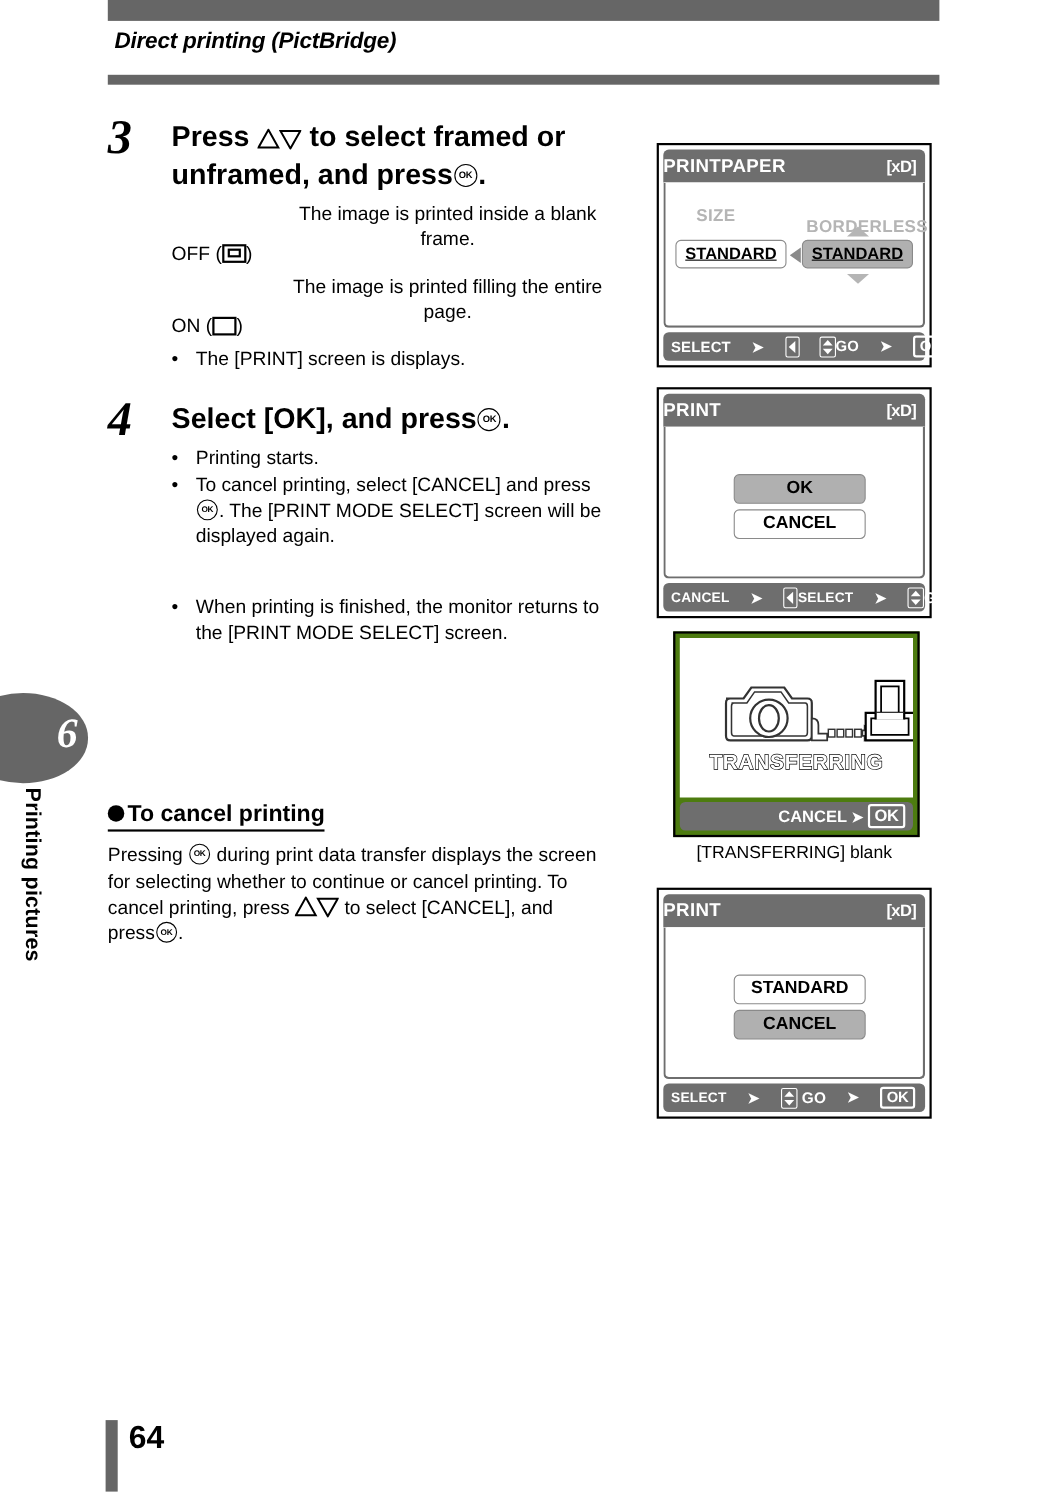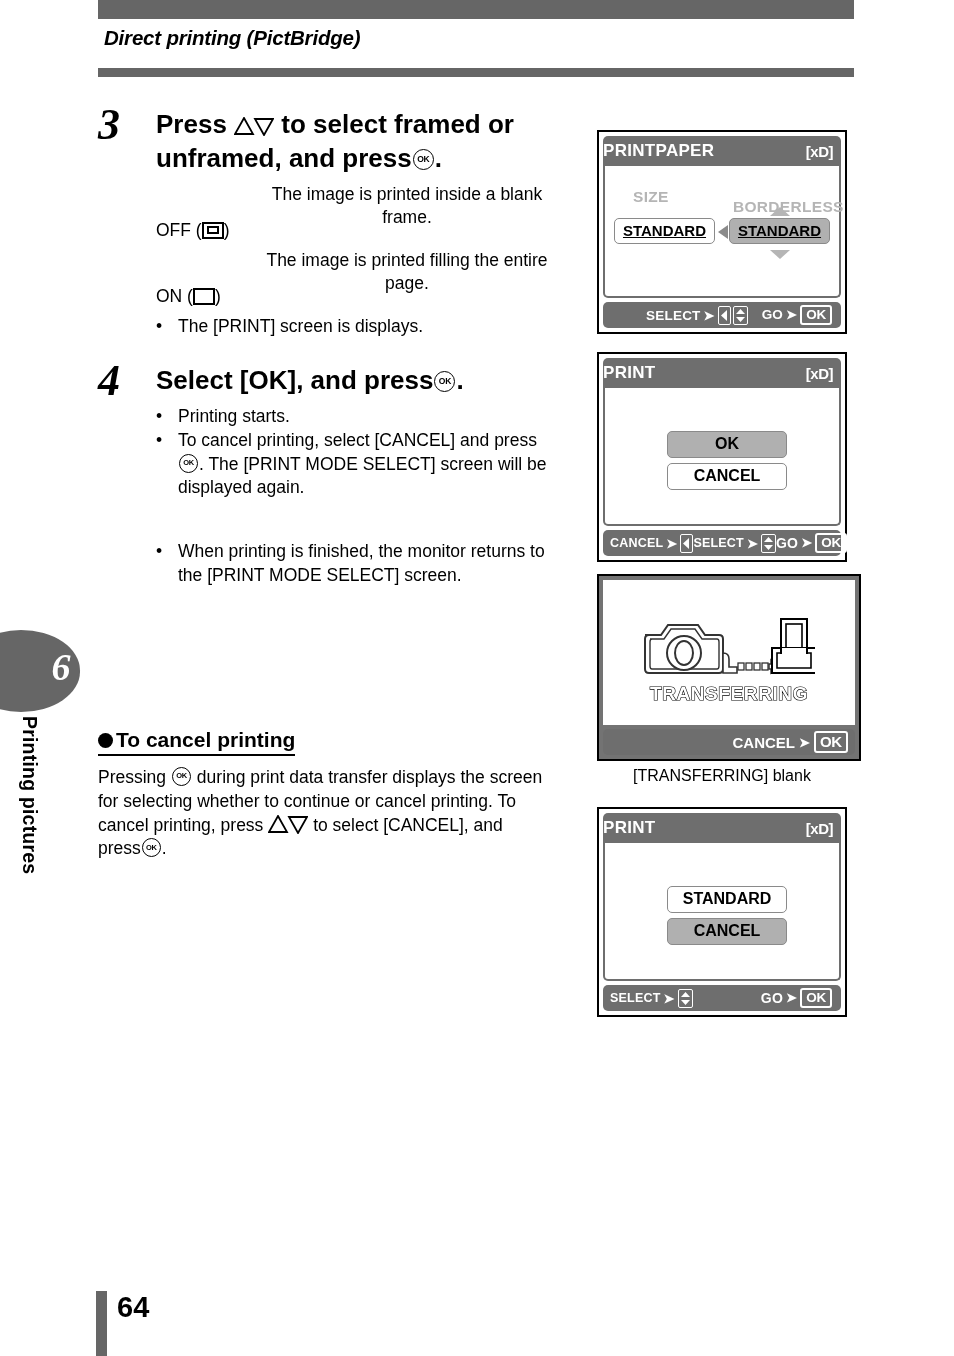--- a/index.html
+++ b/index.html
@@ -257,21 +257,21 @@
     color: #ffffff;
     display: flex;
     align-items: center;
     font-size: 13.5px;
     font-weight: bold;
     padding: 0 7px;
     box-sizing: border-box;
     letter-spacing: 0.2px;
   }
   .scr-foot .spacer { flex: 1; }
-  .scr-foot .grp { display: flex; align-items: center; gap: 2px; justify-content: space-between; }
+  .scr-foot .grp { display: flex; align-items: center; gap: 18px; justify-content: space-between; }
   .arrw { font-size: 13px; margin: 0 1px; }
 
   .key-ok {
     display: inline-block;
     border: 2px solid #ffffff;
     border-radius: 3px;
     padding: 0px 4px 1px 4px;
     font-size: 13.5px;
     font-weight: bold;
     line-height: 1.15;
@@ -336,25 +336,26 @@
     box-sizing: border-box;
   }
   .pr-btn.sel { background: #b0b0b0; }
   .pr-btn.unsel { background: #ffffff; }
   .pr-btn.r1 { top: 43px; }
   .pr-btn.r2 { top: 75px; }
 
   
   .tr-screen {
     position: relative;
-    width: 264px;
+    width: 224px;
     border: 2.2px solid #000;
     box-sizing: border-box;
-    background: #737373;
+    background: #4d7c0f;
     padding: 4px;
+    margin-left: 15px;
   }
   .tr-body {
     height: 145px;
     position: relative;
     background: #ffffff;
   }
   .tr-icons {
     position: absolute;
     left: 38px; top: 35px;
   }

